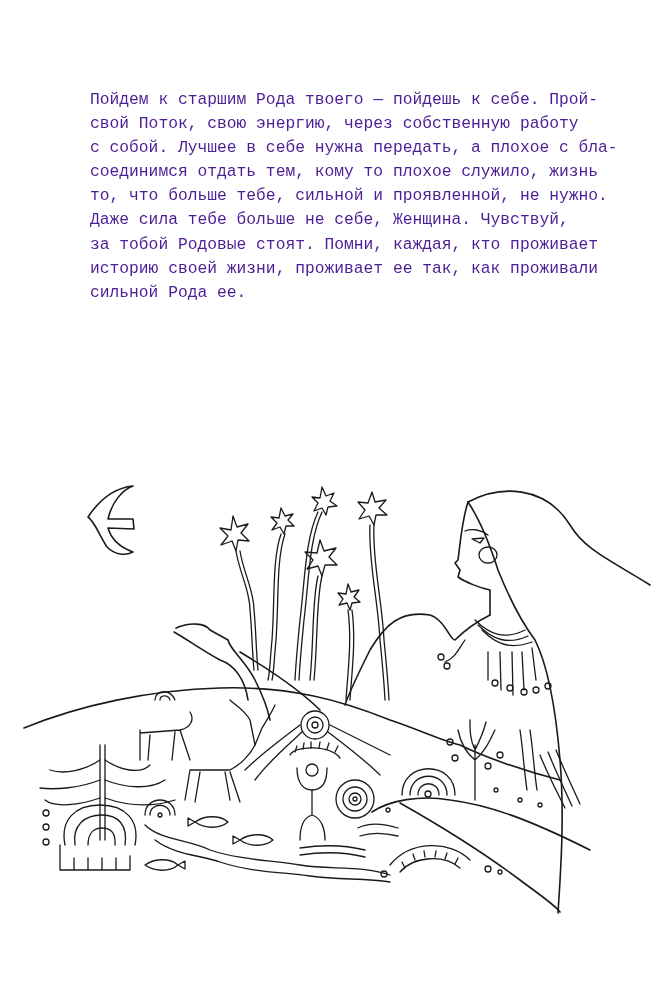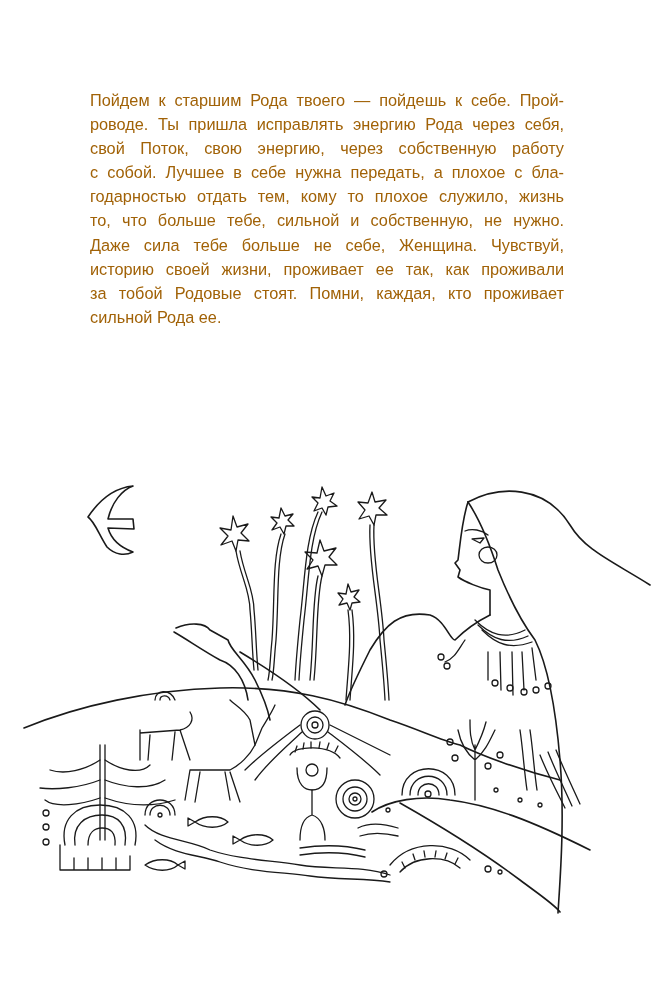--- a/index.html
+++ b/index.html
@@ -1,44 +1,43 @@
 <!DOCTYPE html>
 <html><head>
 <meta charset="utf-8">
 <style>
   html, body { margin:0; padding:0; background:#ffffff; }
   body { width:651px; height:1000px; position:relative; overflow:hidden; }
   .page { position:absolute; left:0; top:0; width:651px; height:1000px; background:#fff; }
   .text-block {
     position:absolute; left:90px; top:88px; width:474px;
-    font-family:Liberation Sans, sans-serif;
-    font-size:16.3px; line-height:24.1px; color:#a16207;
+    font-family:Liberation Mono, monospace;
+    font-size:16.3px; line-height:24.1px; color:#4c1d95;
   }
   .line { display:block; white-space:nowrap; text-align:justify; text-align-last:justify; }
   .line.last { text-align-last:left; }
   .illustration { position:absolute; left:0; top:470px; width:651px; height:460px; }
   .illustration svg { width:651px; height:460px; }
   .ink { fill:none; stroke:#1a1a1a; stroke-width:1.6; stroke-linecap:round; stroke-linejoin:round; }
   .ink2 { fill:none; stroke:#1a1a1a; stroke-width:1.3; stroke-linecap:round; stroke-linejoin:round; }
 </style>
 </head>
 <body>
 
 <div class="page">
 
   <div class="text-block">
     <span class="line">Пойдем к старшим Рода твоего — пойдешь к себе. Прой-</span>
-    <span class="line">роводе. Ты пришла исправлять энергию Рода через себя,</span>
     <span class="line">свой Поток, свою энергию, через собственную работу</span>
     <span class="line">с собой. Лучшее в себе нужна передать, а плохое с бла-</span>
-    <span class="line">годарностью отдать тем, кому то плохое служило, жизнь</span>
-    <span class="line">то, что больше тебе, сильной и собственную, не нужно.</span>
+    <span class="line">соединимся отдать тем, кому то плохое служило, жизнь</span>
+    <span class="line">то, что больше тебе, сильной и проявленной, не нужно.</span>
     <span class="line">Даже сила тебе больше не себе, Женщина. Чувствуй,</span>
+    <span class="line">за тобой Родовые стоят. Помни, каждая, кто проживает</span>
     <span class="line">историю своей жизни, проживает ее так, как проживали</span>
-    <span class="line">за тобой Родовые стоят. Помни, каждая, кто проживает</span>
     <span class="line last">сильной Рода ее.</span>
   </div>
 
   <div class="illustration">
     <svg viewBox="0 470 651 460" xmlns="http://www.w3.org/2000/svg">
 
       <g>
         <path class="ink" d="M133,486 C112,488 98,502 88,517 C95,522 99,535 107,547 C115,555 125,556 133,552 C122,548 112,542 108,528 L134,529 L133,519 L108,519 C112,502 122,490 133,486 Z"></path>
       </g>
 

